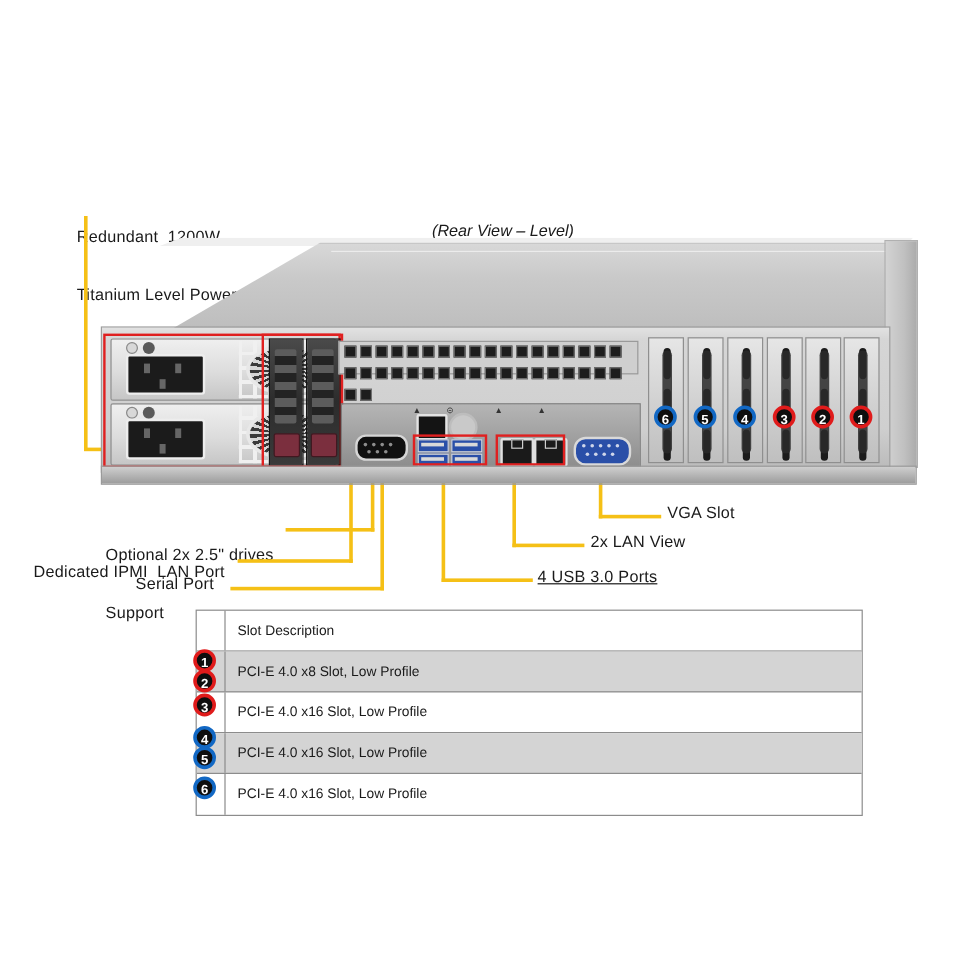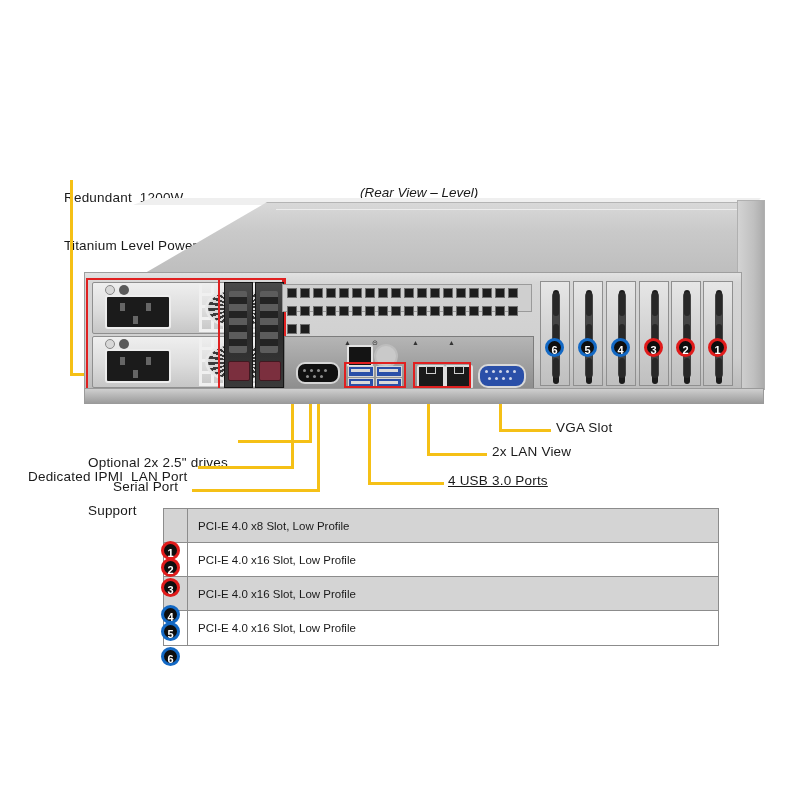--- a/index.html
+++ b/index.html
@@ -363,20 +363,24 @@
       <div class="slot" style="left: 163px;">
         <i></i>
         <u></u>
       </div>
       <div class="badge red" style="left: 168px; top: 57px;">1</div>
     </div>
 
   <div class="basebar"></div>
 
   <div class="tbl" id="slot-table">
+      <div class="trow">
+        <div class="tnum"></div>
+        <div class="tdesc">Slot Description</div>
+      </div>
       <div class="trow alt">
         <div class="tnum"></div>
         <div class="tdesc">PCI-E 4.0 x8 Slot, Low Profile</div>
       </div>
       <div class="trow">
         <div class="tnum"></div>
         <div class="tdesc">PCI-E 4.0 x16 Slot, Low Profile</div>
       </div>
       <div class="trow alt">
         <div class="tnum"></div>

